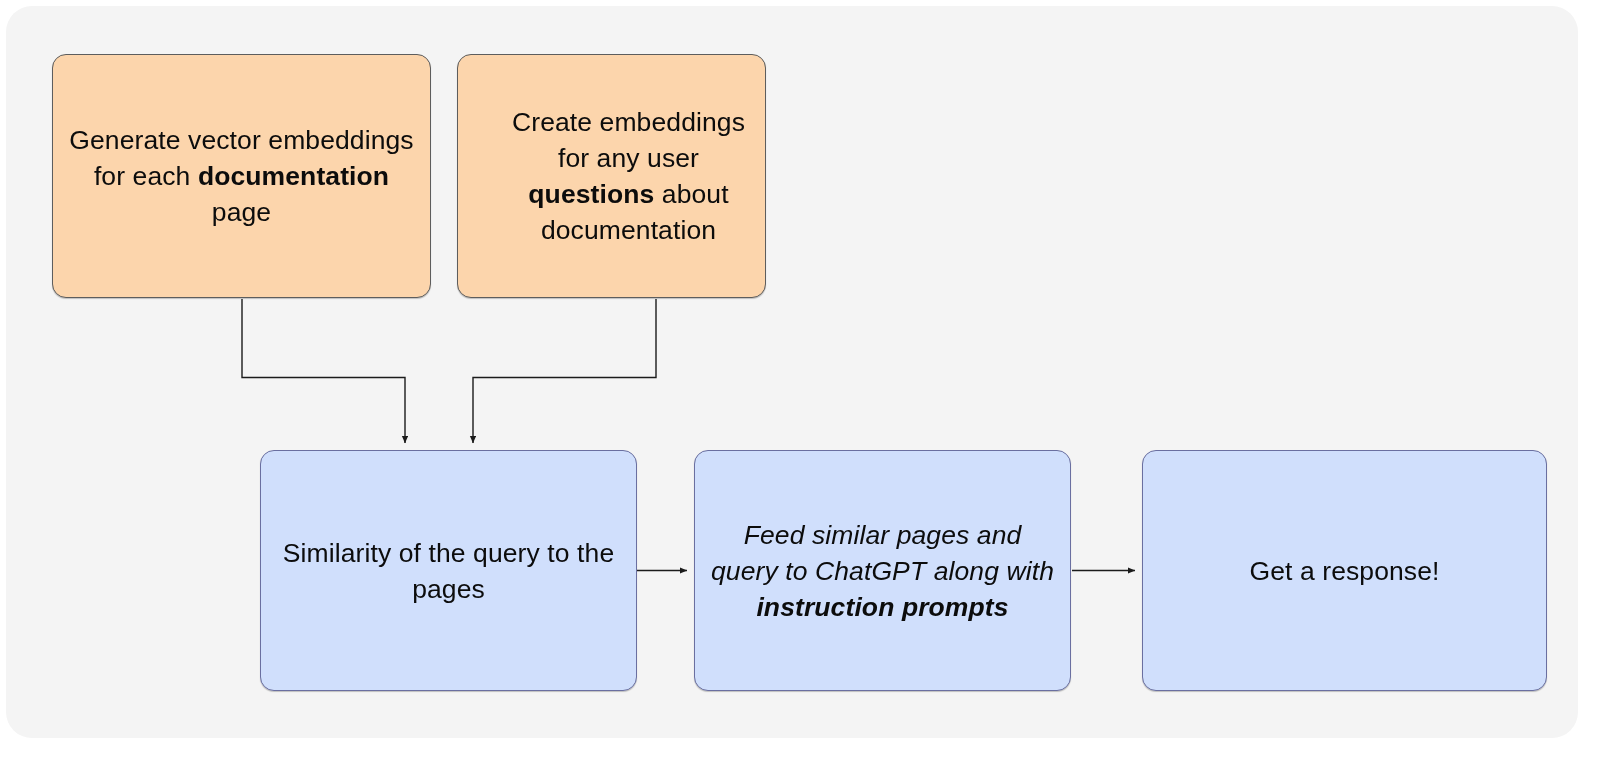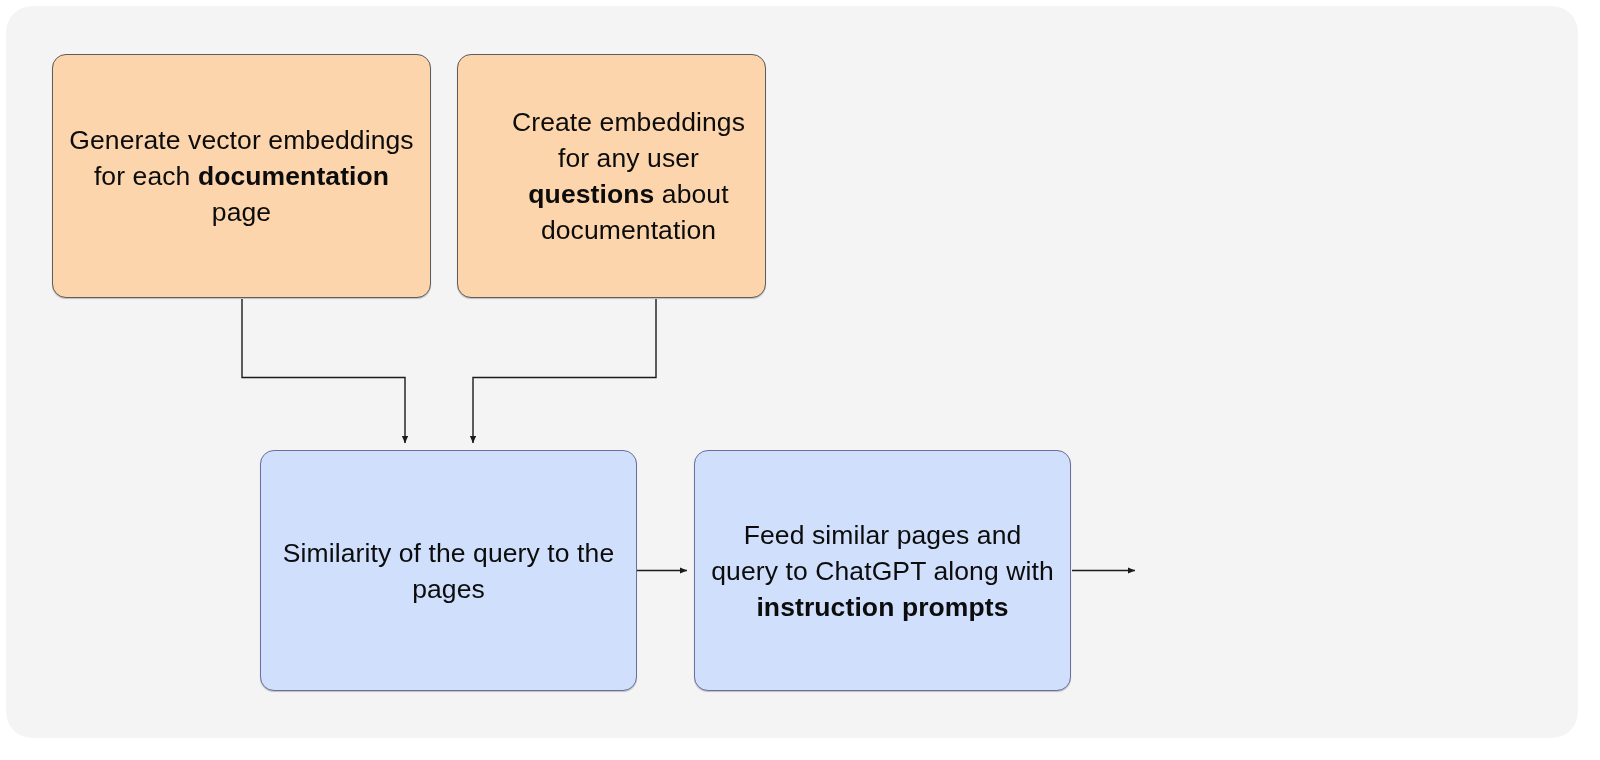--- a/index.html
+++ b/index.html
@@ -61,21 +61,21 @@
   .node-orange { background: #fcd5ac; }
   .node-blue   { background: #d0dffc; border-color: #6a6fa0; }
 
   .node .label { display: block; width: 100%; }
   .node .label b { font-weight: 700; }
 
   
   #node-generate-embeddings { left: 52px;   top: 54px;  width: 379px; height: 244px; }
   #node-create-embeddings   { left: 457px;  top: 54px;  width: 309px; height: 244px; padding-left: 48px; }
   #node-similarity          { left: 260px;  top: 450px; width: 377px; height: 241px; }
-  #node-feed-chatgpt        { left: 694px;  top: 450px; width: 377px; height: 241px; }
+  #node-feed-chatgpt        { left: 694px;  top: 450px; width: 377px; height: 241px; font-style: italic; }
   #node-get-response        { left: 1142px; top: 450px; width: 405px; height: 241px; }
 </style>
 </head>
 <body>
 
 <div id="canvas">
 
   <div id="panel"></div>
 
   <svg id="wires" viewBox="0 0 1600 760" xmlns="http://www.w3.org/2000/svg">
@@ -103,14 +103,17 @@
   </div>
 
   <div class="node node-blue" id="node-similarity">
     <span class="label"><span>Similarity of the query to the pages</span></span>
   </div>
 
   <div class="node node-blue" id="node-feed-chatgpt">
     <span class="label"><span>Feed similar pages and query to ChatGPT along with </span><b>instruction prompts</b></span>
   </div>
 
+  <div class="node node-blue" id="node-get-response">
+    <span class="label"><span>Get a response!</span></span>
+  </div>
 
 </div>
 
 </body></html>

